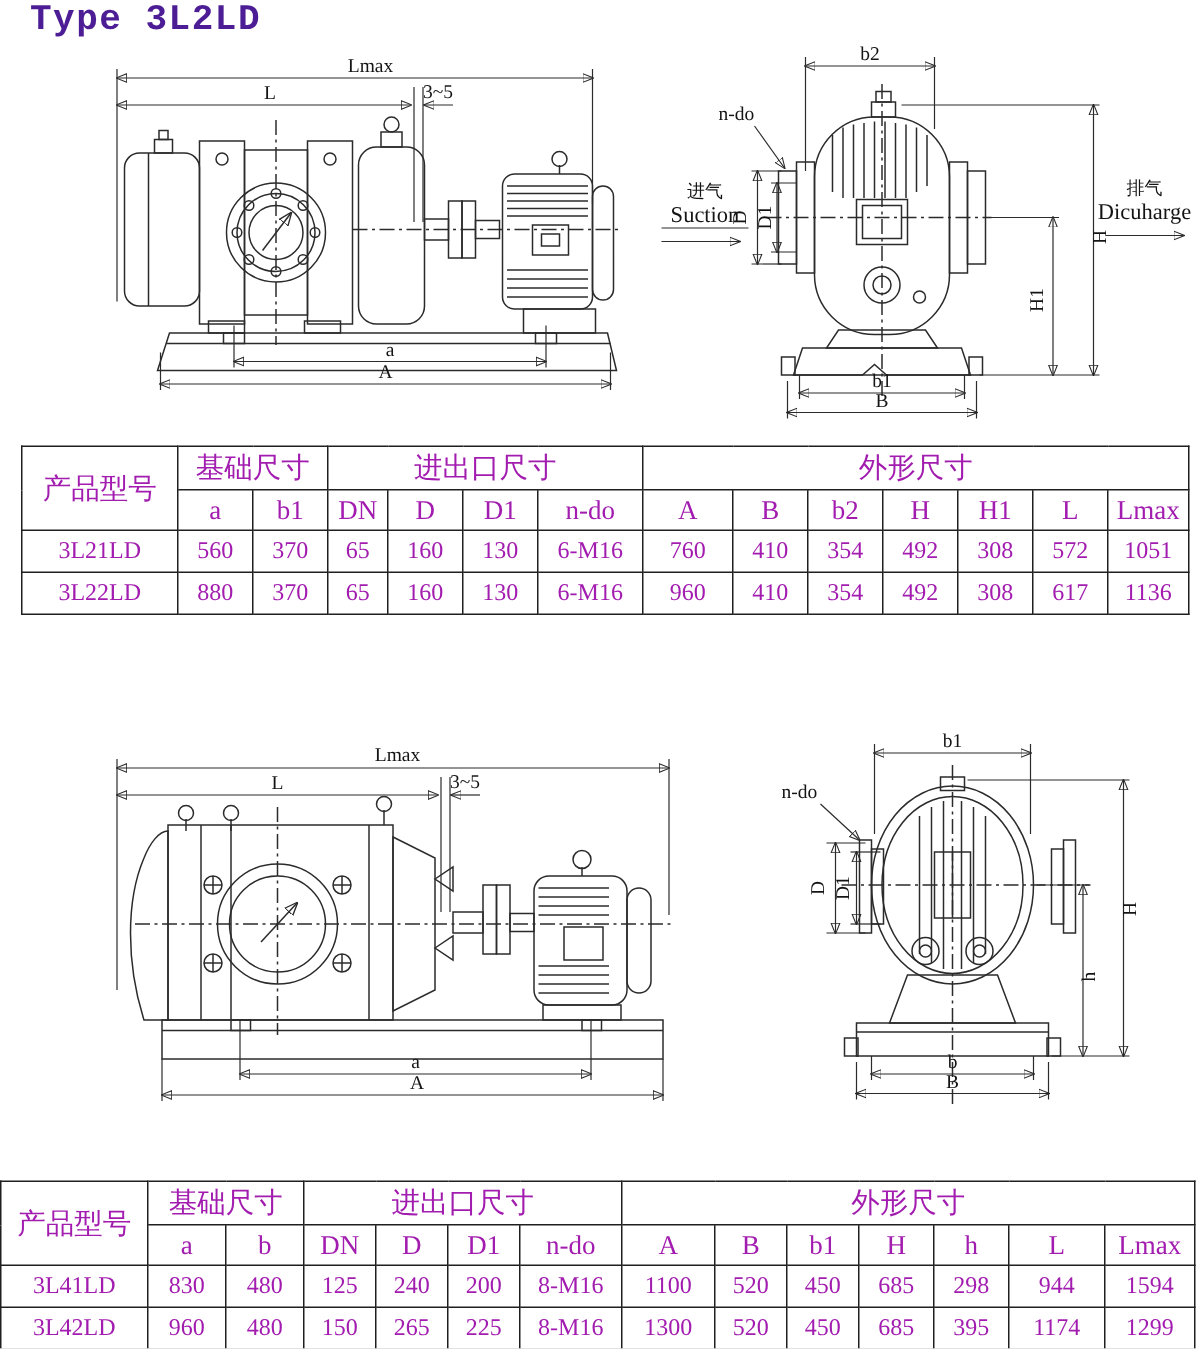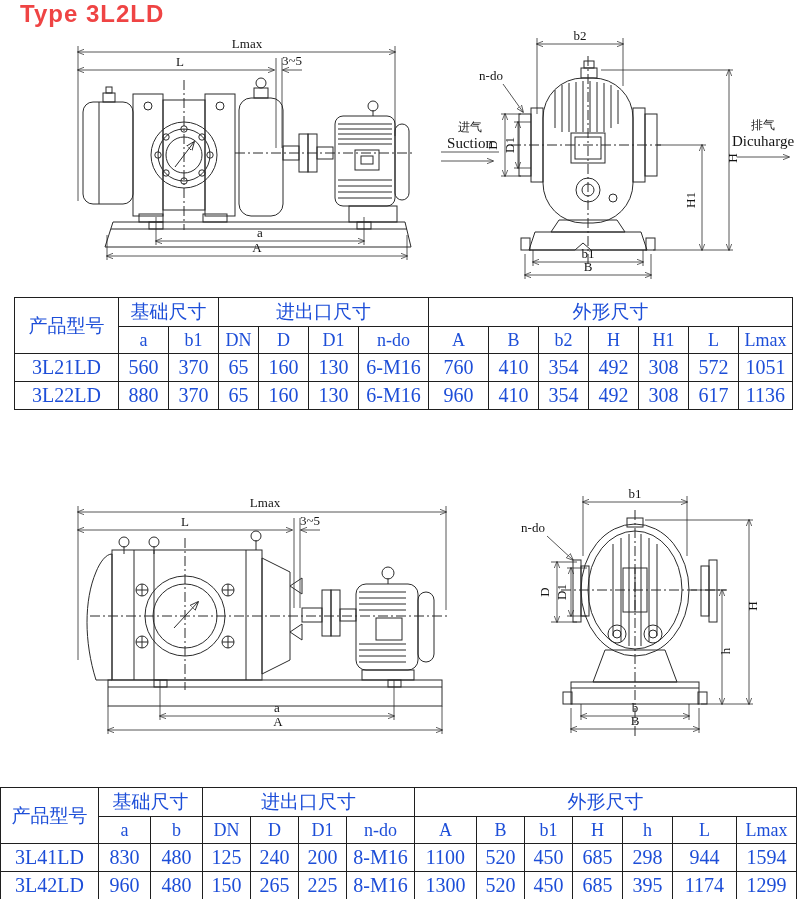--- a/index.html
+++ b/index.html
@@ -1,35 +1,35 @@
 <!DOCTYPE html>
 <html><head>
 <meta charset="utf-8">
 <style>
   html,body{margin:0;padding:0;background:#fff;}
   .page{position:relative;width:800px;height:899px;background:#ffffff;overflow:hidden;
         font-family:"Liberation Serif", serif;color:#161616;}
-  .sec-title{position:absolute;font-family:Liberation Sans, sans-serif;font-weight:bold;
-        font-size:24px;color:#ef4444;letter-spacing:1px;white-space:nowrap;}
+  .sec-title{position:absolute;font-family:Liberation Mono, monospace;font-weight:bold;
+        font-size:24px;color:#4c1d95;letter-spacing:1px;white-space:nowrap;}
   .draw{position:absolute;}
   .draw line,.draw path,.draw rect,.draw circle,.draw ellipse,.draw polygon,.draw polyline{
         stroke:#2b2b2b;fill:none;stroke-width:1;}
   .draw .dim line{stroke-width:0.8;}
   .draw text{fill:#141414;stroke:none;font-family:"Liberation Serif", serif;font-size:13px;}
   .draw text.cn{font-size:12px;}
   .draw text.en{font-size:15px;}
   .cl{stroke-dasharray:10 3 2 3;stroke-width:0.7;}
   .wf{fill:#ffffff;}
   marker path{fill:#2b2b2b;stroke:none;}
   table.spec{position:absolute;border-collapse:collapse;table-layout:fixed;background:#fff;
-        text-align:center;color:#1d4ed8;}
+        text-align:center;color:#a21caf;}
   table.spec th,table.spec td{border:1.6px solid #1f1f1f;font-weight:normal;padding:0;overflow:hidden;}
   table.spec tr.grp th{font-size:19px;height:28px;}
   table.spec tr.sub th{font-size:18px;height:26px;}
-  table.spec td{font-size:20px;height:27px;}
+  table.spec td{font-size:16px;height:27px;}
 </style>
 </head>
 <body>
 
 <div class="page">
 
   <div class="sec-title" style="left:20px;top:0px;">Type 3L2LD</div>
 
   <svg class="draw" style="left:55px;top:36px;" width="365" height="228" viewBox="0 0 365 228">
     <defs>

